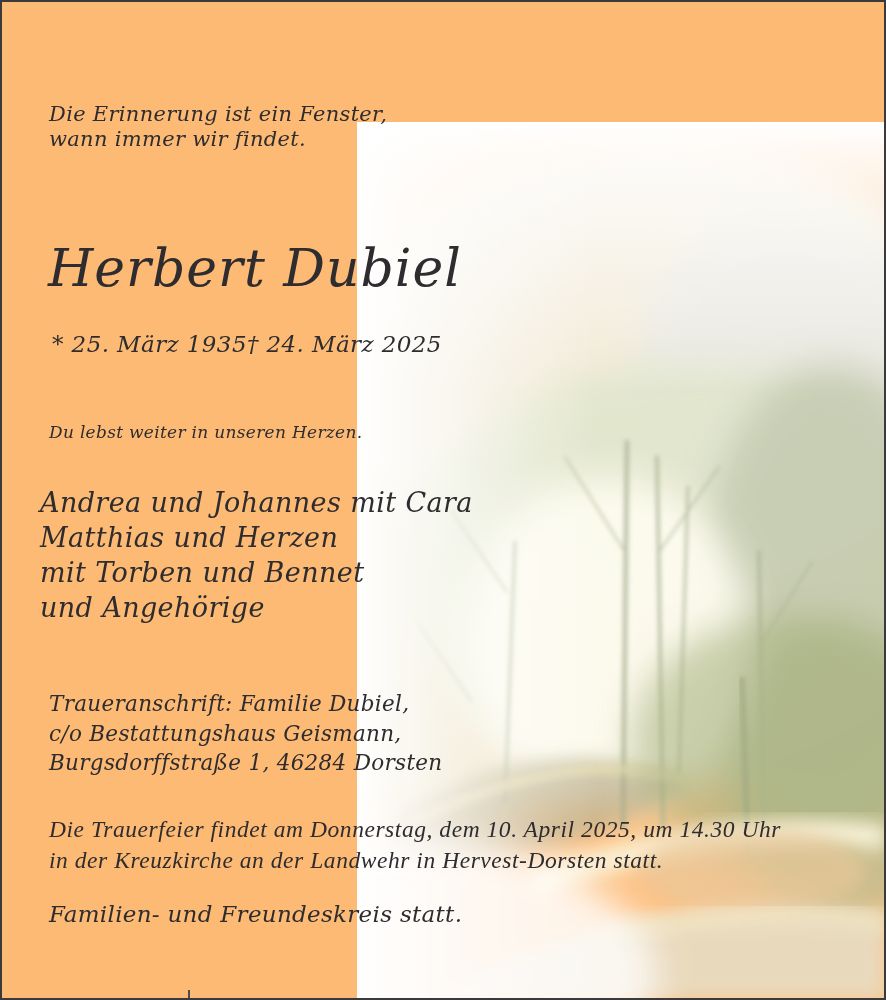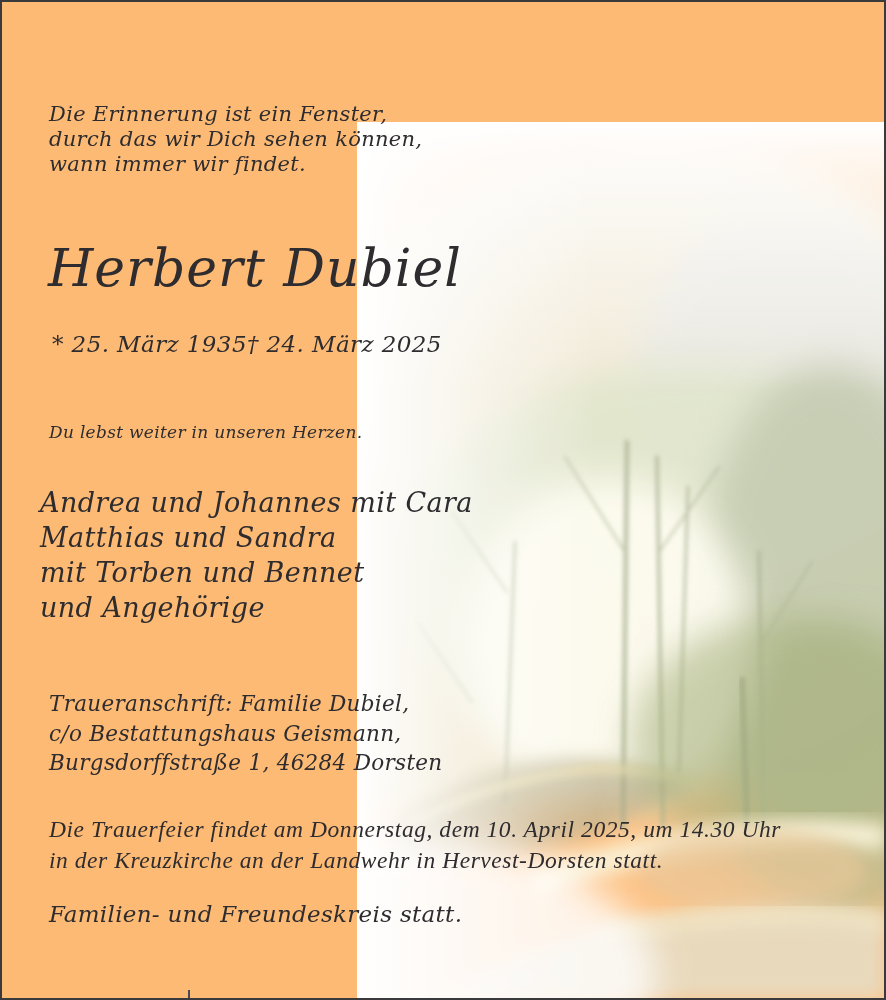--- a/index.html
+++ b/index.html
@@ -119,36 +119,35 @@
 
       <rect x="0" y="0" width="529" height="270" fill="url(#fadeTop)"></rect>
       <rect x="0" y="0" width="240" height="878" fill="url(#fadeLeft)"></rect>
       <ellipse cx="30" cy="855" rx="270" ry="140" fill="#ffffff" opacity="0.8" filter="url(#b18)"></ellipse>
       <rect x="0" y="0" width="529" height="878" fill="#ffffff" opacity="0.12"></rect>
     </svg>
   </div>
 
   <div class="txt epigraph">
     <div>Die Erinnerung ist ein Fenster,</div>
-    <div>durch das wir Dich sehen können,</div>
     <div>wann immer wir findet.</div>
   </div>
 
   <h1 class="txt name">Herbert Dubiel</h1>
 
   <div class="txt dates">
     <span>* 25. März 1935</span>
     <span>† 24. März 2025</span>
   </div>
 
   <div class="txt tribute">Du lebst weiter in unseren Herzen.</div>
 
   <div class="txt family">
     <div>Andrea und Johannes mit Cara</div>
-    <div>Matthias und Sandra</div>
+    <div>Matthias und Herzen</div>
     <div>mit Torben und Bennet</div>
     <div>und Angehörige</div>
   </div>
 
   <div class="txt address">
     <div>Traueranschrift: Familie Dubiel,</div>
     <div>c/o Bestattungshaus Geismann,</div>
     <div>Burgsdorffstraße 1, 46284 Dorsten</div>
   </div>
 

